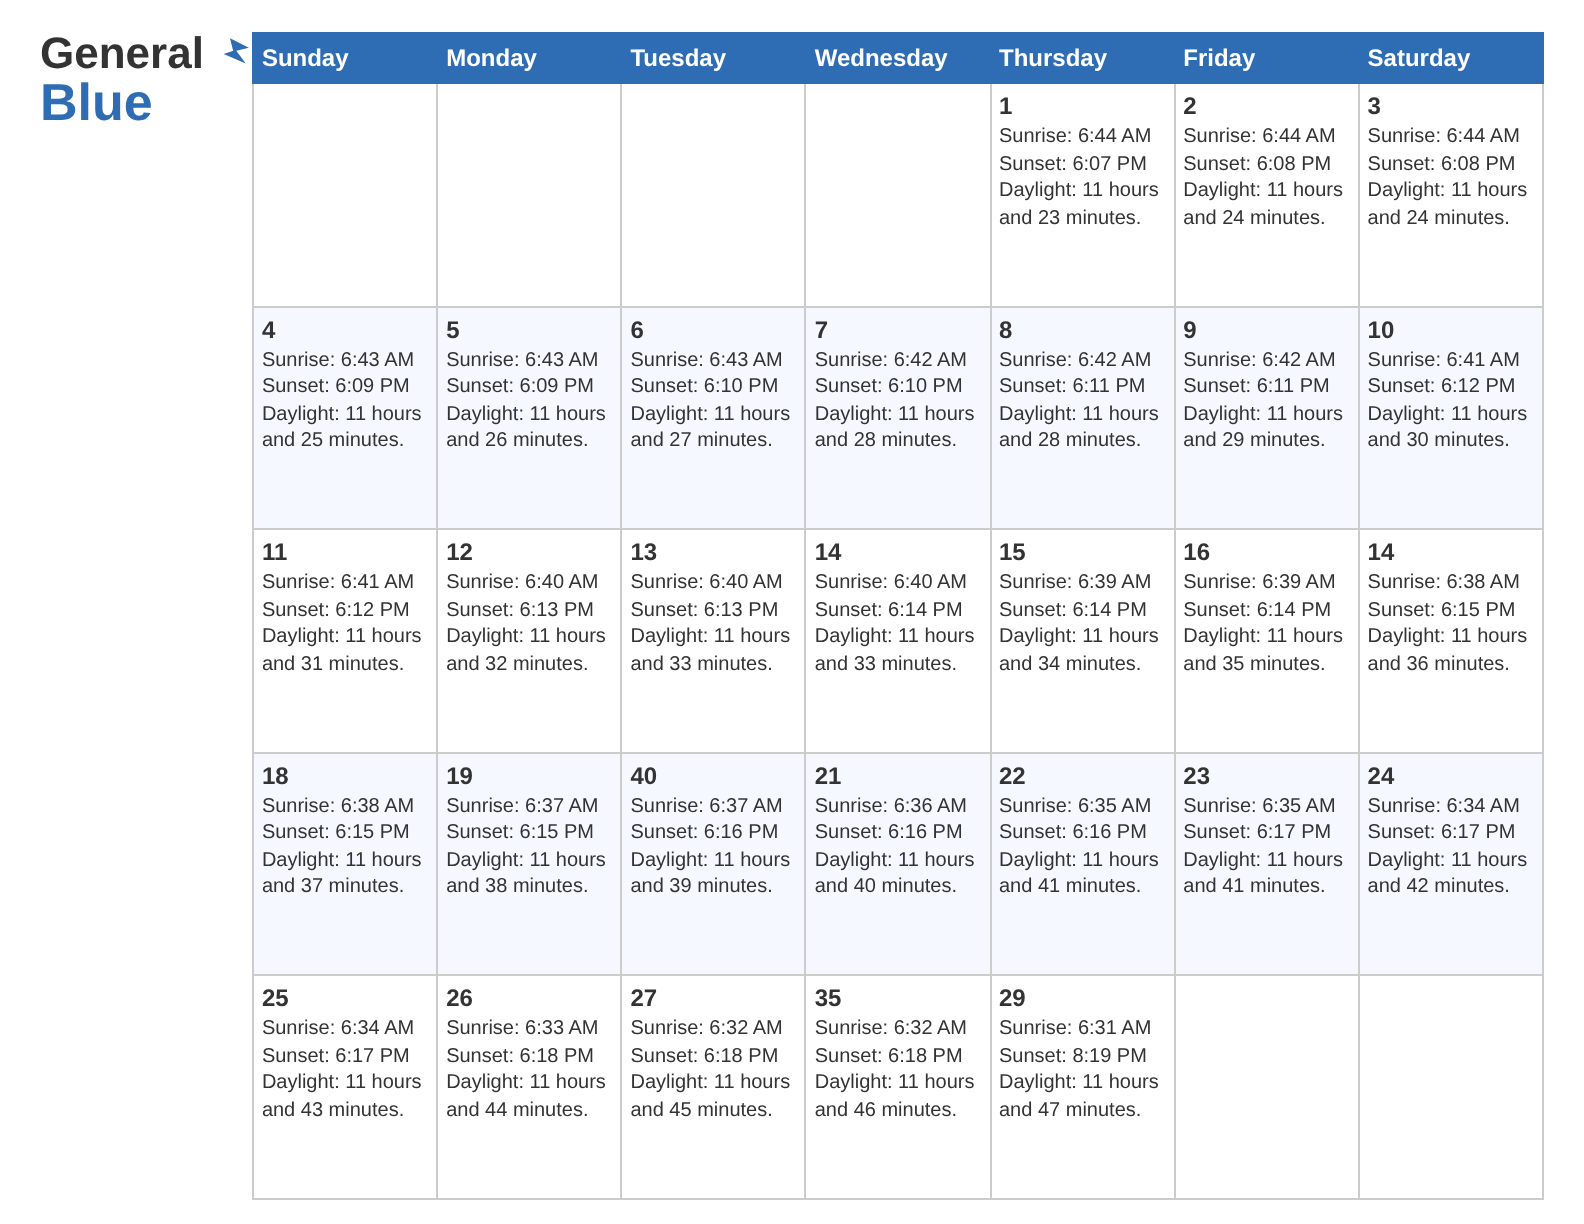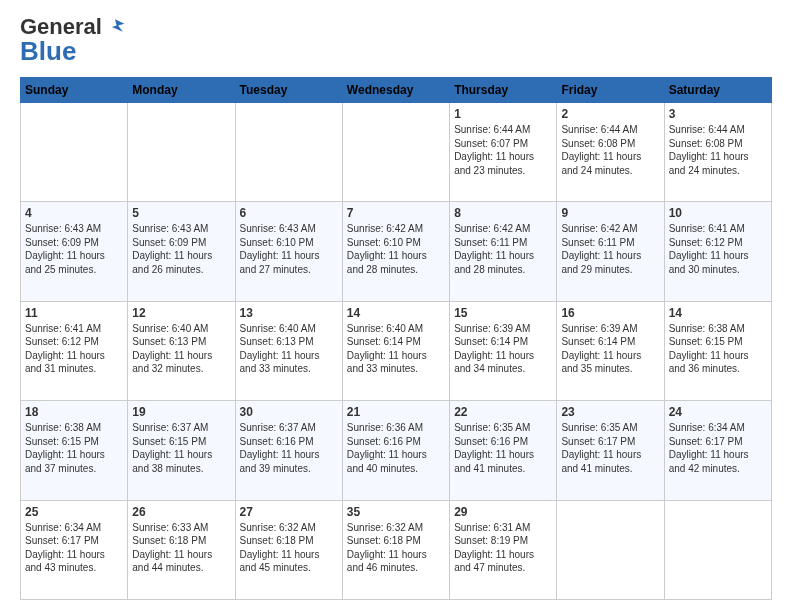--- a/index.html
+++ b/index.html
@@ -8,21 +8,21 @@
       background: #fff;
       width: 792px;
       height: 612px;
       overflow: hidden;
     }
     .page {
       width: 792px;
       height: 612px;
       padding: 16px 20px 12px 20px;
       display: flex;
-      flex-direction: column;
+      flex-direction: row;
     }
     .header {
       display: flex;
       justify-content: space-between;
       align-items: flex-start;
       margin-bottom: 10px;
     }
     .logo {
       display: flex;
       flex-direction: column;
@@ -58,21 +58,21 @@
     }
     .calendar {
       flex: 1;
       border: 1px solid #ccc;
       border-collapse: collapse;
       width: 100%;
       table-layout: fixed;
     }
     .calendar th {
       background: #2e6db4;
-      color: #000000;
+      color: #ffffff;
       font-size: 12px;
       font-weight: bold;
       padding: 5px 4px;
       text-align: left;
       border: 1px solid #2e6db4;
     }
     .calendar td {
       border: 1px solid #ccc;
       vertical-align: top;
       padding: 4px 4px 3px 4px;
@@ -255,21 +255,21 @@
 Sunset: 6:15 PM
 Daylight: 11 hours and 37 minutes.</div>
           </td>
           <td>
             <span class="day-num">19</span>
             <div class="day-info">Sunrise: 6:37 AM
 Sunset: 6:15 PM
 Daylight: 11 hours and 38 minutes.</div>
           </td>
           <td>
-            <span class="day-num">30</span>
+            <span class="day-num">40</span>
             <div class="day-info">Sunrise: 6:37 AM
 Sunset: 6:16 PM
 Daylight: 11 hours and 39 minutes.</div>
           </td>
           <td>
             <span class="day-num">21</span>
             <div class="day-info">Sunrise: 6:36 AM
 Sunset: 6:16 PM
 Daylight: 11 hours and 40 minutes.</div>
           </td>

